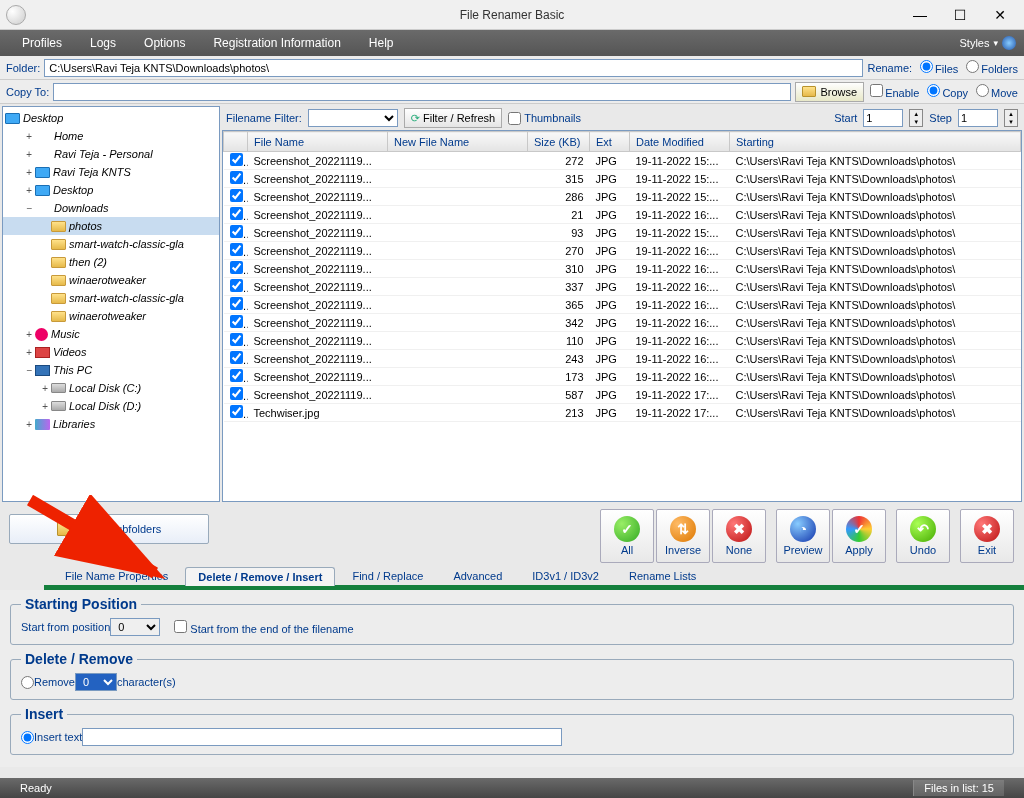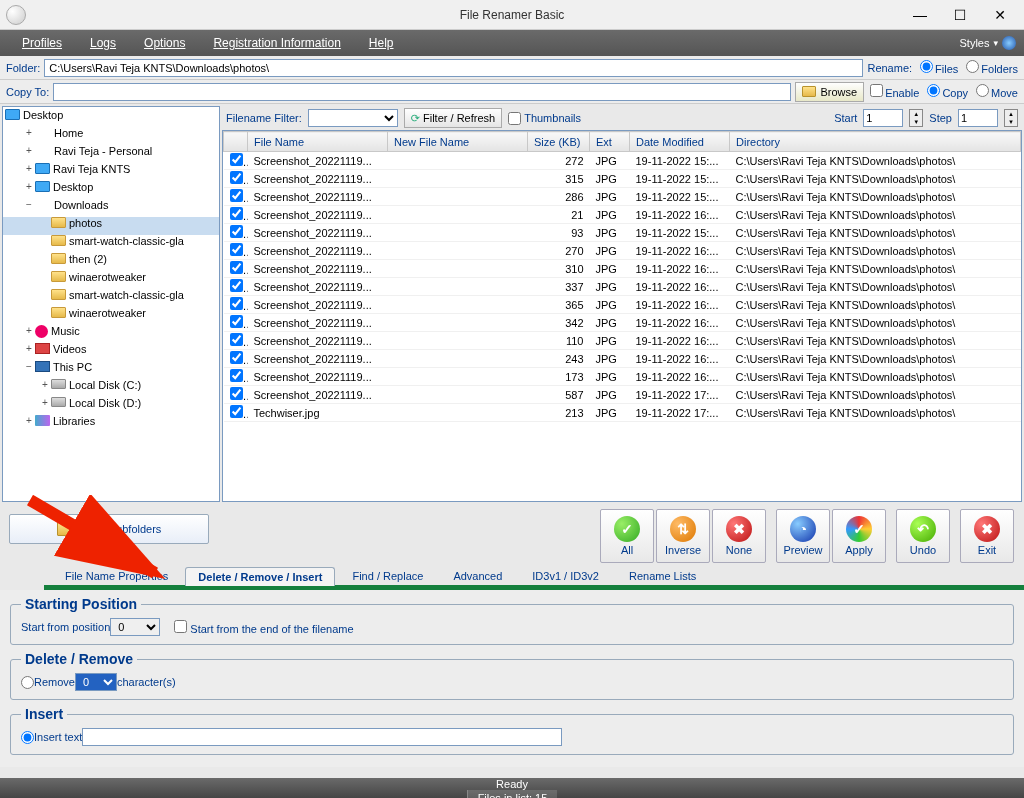--- a/index.html
+++ b/index.html
@@ -7,39 +7,39 @@
 
 
 .titlebar { height: 30px; background: #f0f0f0; display: flex; align-items: center; justify-content: center; position: relative; border-bottom: 1px solid #ccc; }
 .titlebar .logo { position: absolute; left: 6px; width: 20px; height: 20px; border-radius: 50%; background: radial-gradient(circle at 30% 30%, #fff, #ccc); border:1px solid #aaa; }
 .titlebar .title { font-size: 12px; color: #333; }
 .titlebar .win-btns { position: absolute; right: 4px; display: flex; gap: 0; }
 .titlebar .win-btn { width: 40px; height: 26px; display:flex; align-items:center; justify-content:center; font-size:14px; cursor:pointer; }
 
 
 .menubar { height: 26px; background: linear-gradient(#6a6a6a,#555); display:flex; align-items:center; color:#fff; padding:0 8px; }
-.menubar .menu-item { padding: 0 14px; height:100%; display:flex; align-items:center; cursor:pointer; font-size:12px;text-decoration:underline; }
+.menubar .menu-item { padding: 0 14px; height:100%; display:flex; align-items:center; cursor:pointer; font-size:12px; }
 .menubar .spacer { flex:1; }
 .menubar .styles { display:flex; align-items:center; gap:4px; font-size:12px; }
 .menubar .styles::after { content:"▾"; font-size:9px; }
 .menubar .gear { width:14px; height:14px; background: radial-gradient(circle,#8cf,#25a); border-radius:50%; display:inline-block; margin-left:4px;}
 
 
 .pathrow { height: 24px; display:flex; align-items:center; padding: 2px 6px; background:#ededed; border-bottom:1px solid #ccc; gap:4px; }
 .pathrow label { color:#003a8c; font-size:11px; }
 .pathrow input[type=text] { flex:1; height:18px; border:1px solid #7a9ac0; padding:0 4px; font-size:11px; background:#fff; }
 .pathrow .rename-opts { display:flex; align-items:center; gap:6px; color:#003a8c; font-size:11px; }
 .pathrow input[type=radio], .pathrow input[type=checkbox] { margin:0 2px; }
 .browse-btn { height:20px; padding:0 6px; display:flex; align-items:center; gap:4px; border:1px solid #aaa; background:linear-gradient(#fefefe,#e8e8c8); cursor:pointer; font-size:11px; }
 .browse-btn .fld { width:14px; height:11px; background:linear-gradient(#ffe28a,#e6b94a); border:1px solid #b8922c; border-radius:1px; display:inline-block; }
 
 
 .main { display:flex; height: 400px; }
 .tree { width: 218px; background:#fff; border:1px solid #7a9ac0; margin:2px; overflow:auto; padding:2px 0; }
-.tree-node { display:flex; height:18px; padding-left:4px; white-space:nowrap; cursor:pointer; }
+.tree-node { display:flex; align-items:center; height:18px; padding-left:4px; white-space:nowrap; cursor:pointer;font-style:italic; }
 .tree-node .exp { width:12px; text-align:center; color:#555; font-size:10px; }
 .tree-node .ico { width:16px; height:14px; margin-right:3px; display:inline-flex; align-items:center; justify-content:center; }
 .tree-node.selected { background:#c8dcf0; }
 .ico.folder { background:linear-gradient(#ffe28a,#e6b94a); border:1px solid #c89a3a; border-radius:1px; width:15px; height:11px; }
 .ico.desktop { background:#3fa9f5; border:1px solid #1a6fb5; border-radius:1px; width:15px; height:11px; }
 .ico.home { color:#c44; font-size:12px; }
 .ico.cloud { color:#2a7dd1; font-size:12px; }
 .ico.user { background:#3fa9f5; border-radius:1px; width:15px; height:11px; border:1px solid #1a6fb5;}
 .ico.disk { background:linear-gradient(#ddd,#aaa); border:1px solid #888; border-radius:1px; width:15px; height:10px; }
 .ico.doc { background:#fff; border:1px solid #888; width:12px; height:13px; }
@@ -97,21 +97,21 @@
 
 .panel { padding:6px 10px; background:#ededed;}
 fieldset { border:1px solid #9ab; border-radius:3px; padding:6px 10px 8px; margin-bottom:6px; }
 legend { color:#003a8c; font-weight:bold; font-size:14px; padding:0 4px;}
 .frow { display:flex; align-items:center; gap:0; color:#003a8c; }
 .frow select, .frow input[type=text] { height:18px; border:1px solid #7a9ac0; font-size:11px; padding:0 3px;}
 .frow input[type=text].wide { width:480px; background:#fff;}
 .frow .sel-hl { background:#2362c1; color:#fff; width:42px;}
 
 
-.status { position:absolute; bottom:0; left:0; right:0; height:20px; background:linear-gradient(#6a6a6a,#454545); color:#fff; display:flex; align-items:center; padding:0 20px; font-size:11px;flex-direction:column;}
+.status { position:absolute; bottom:0; left:0; right:0; height:20px; background:linear-gradient(#6a6a6a,#454545); color:#fff; display:flex; align-items:center; padding:0 20px; font-size:11px;}
 .status .grow{flex:1;}
 .status .cell { background:rgba(255,255,255,.15); padding:2px 10px; border-left:1px solid #888;}
 
 
 .arrow-wrap { position:absolute; left:25px; top:495px; width:160px; height:90px; pointer-events:none; }
 .arrow-wrap svg { width:100%; height:100%; }
 
 .below-main { display:flex; }
 .below-main .scan-area { }
 .below-main .actions-wrap { flex:1; }
@@ -301,21 +301,21 @@
             <col>
           </colgroup>
         <thead>
             <tr id="grid-head">
               <th class="chk"></th>
               <th>File Name</th>
               <th>New File Name</th>
               <th>Size (KB)</th>
               <th>Ext</th>
               <th>Date Modified</th>
-              <th>Directory</th>
+              <th>Starting</th>
             </tr>
           </thead>
         <tbody id="grid-body">
             <tr>
               <td class="chk"><input type="checkbox" checked="" style=""></td>
   <td>Screenshot_20221119...</td>
   <td></td>
   <td class="num">272</td>
   <td>JPG</td>
   <td>19-11-2022 15:...</td>

